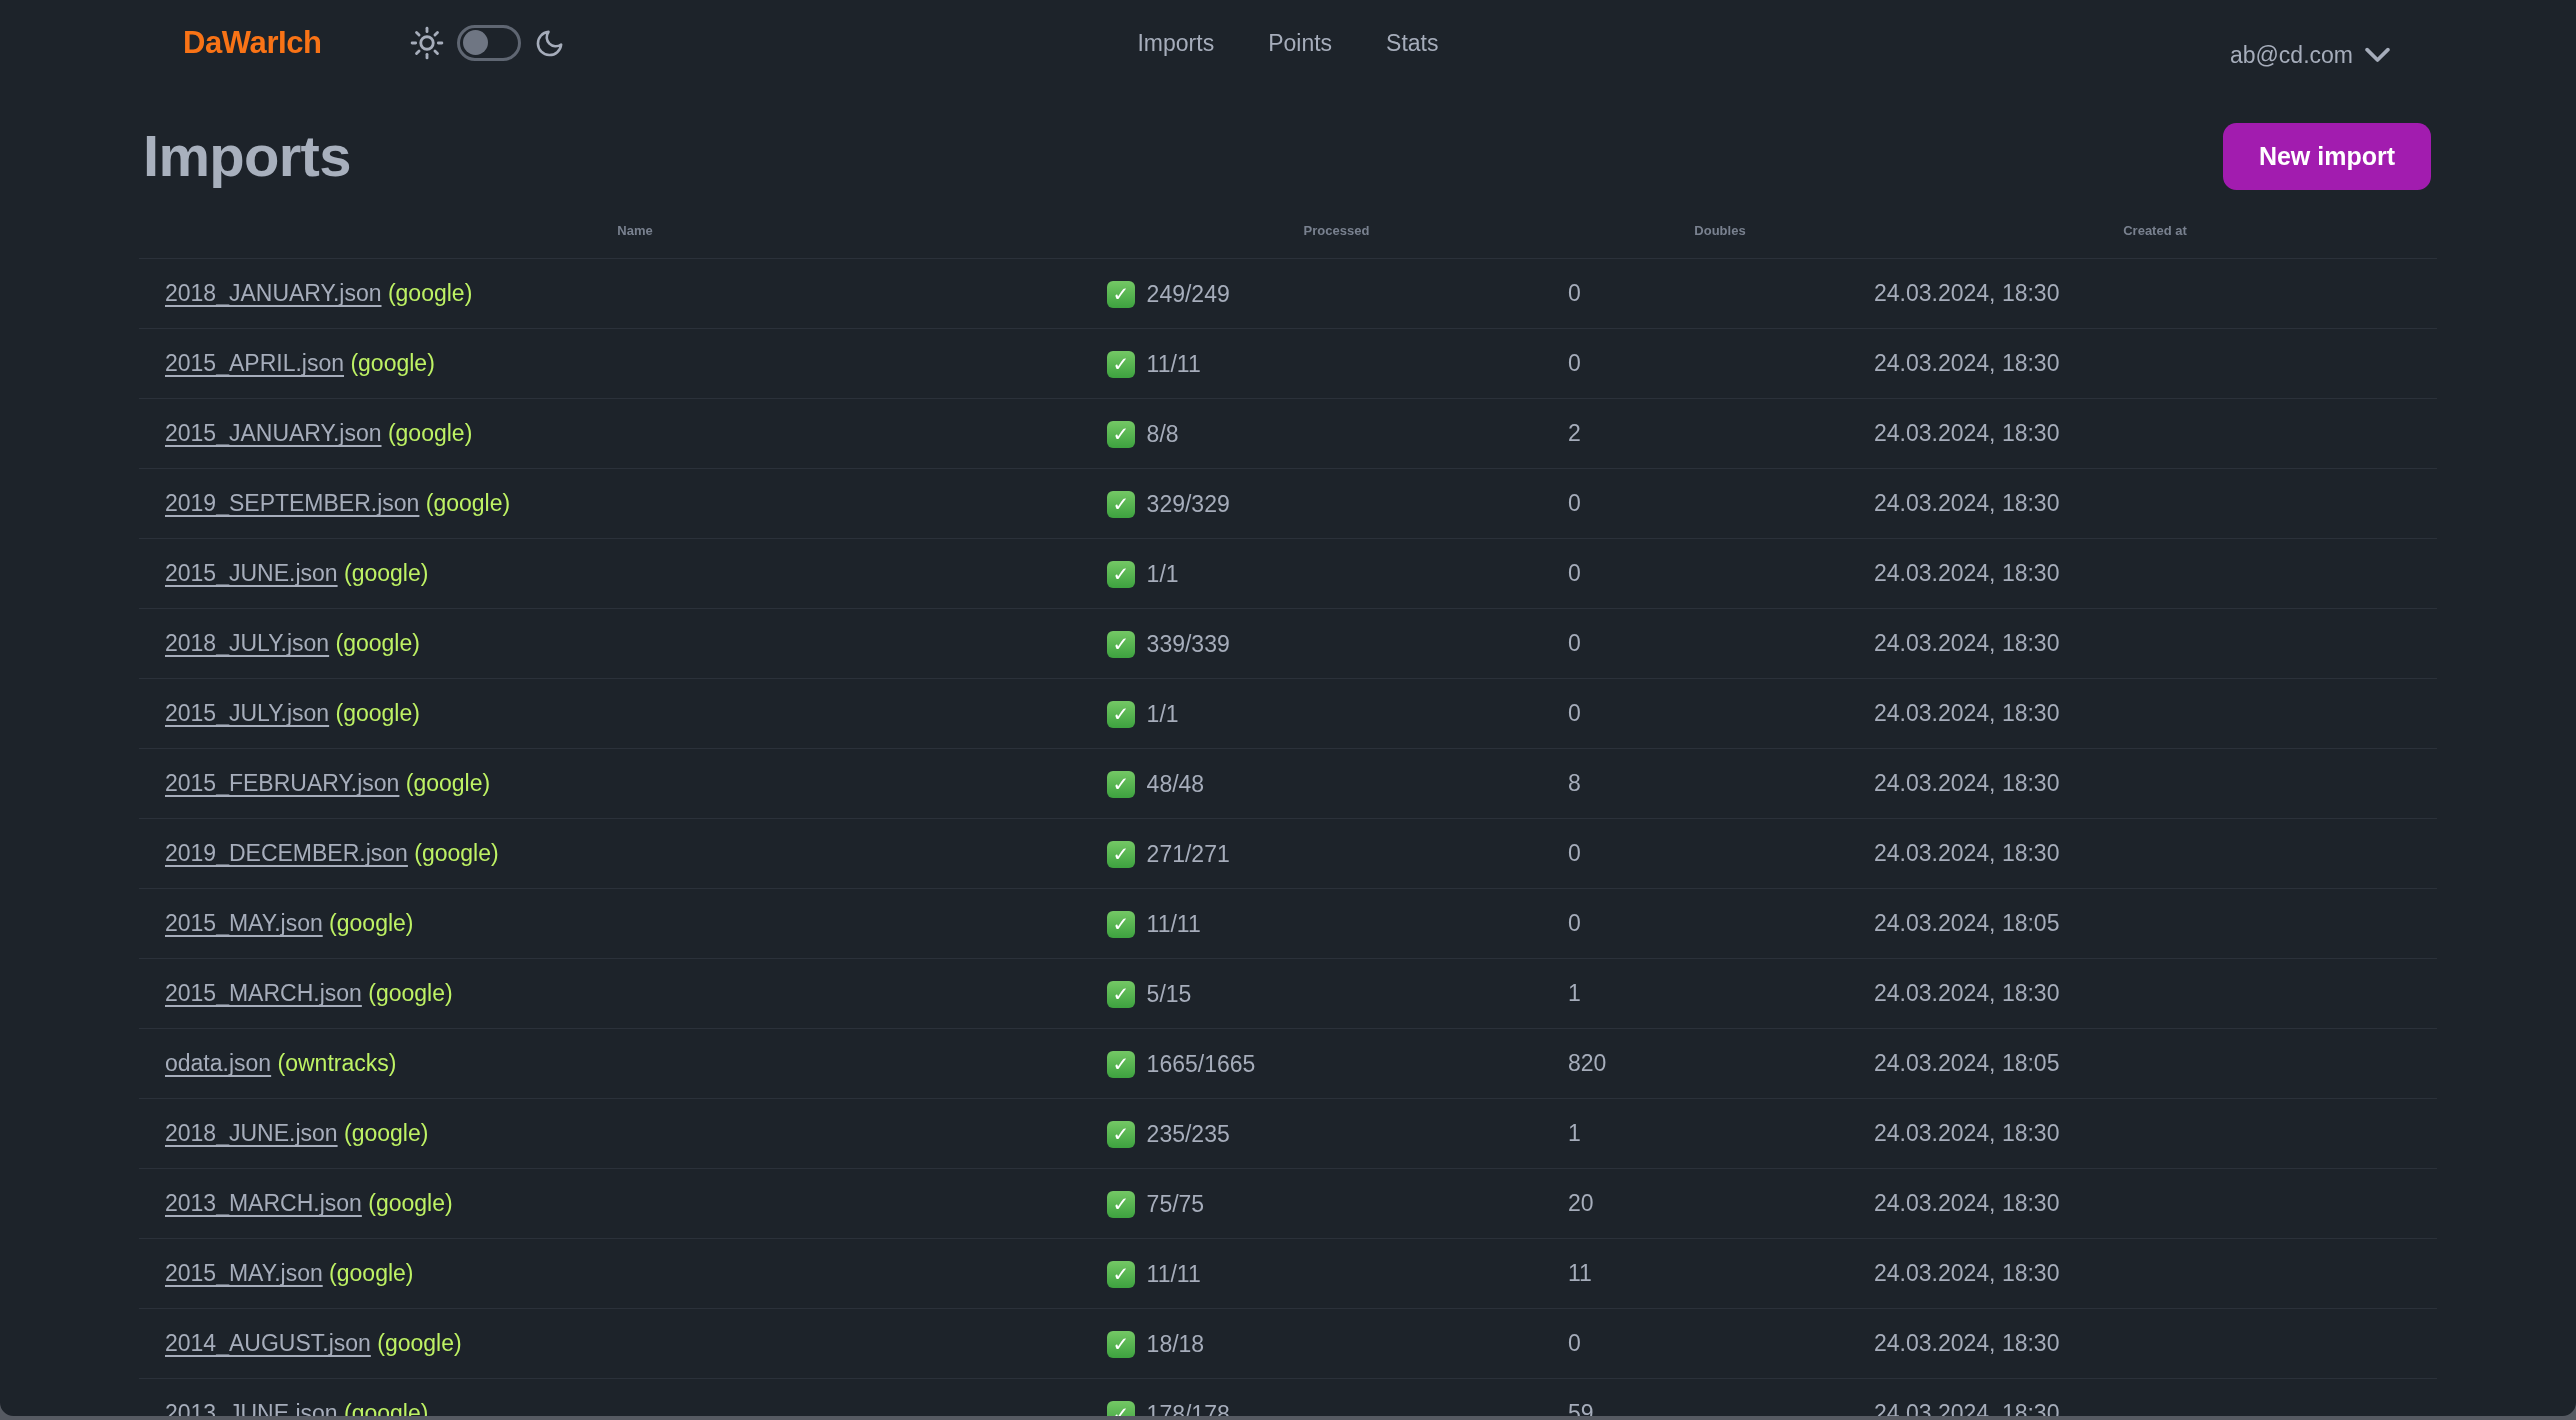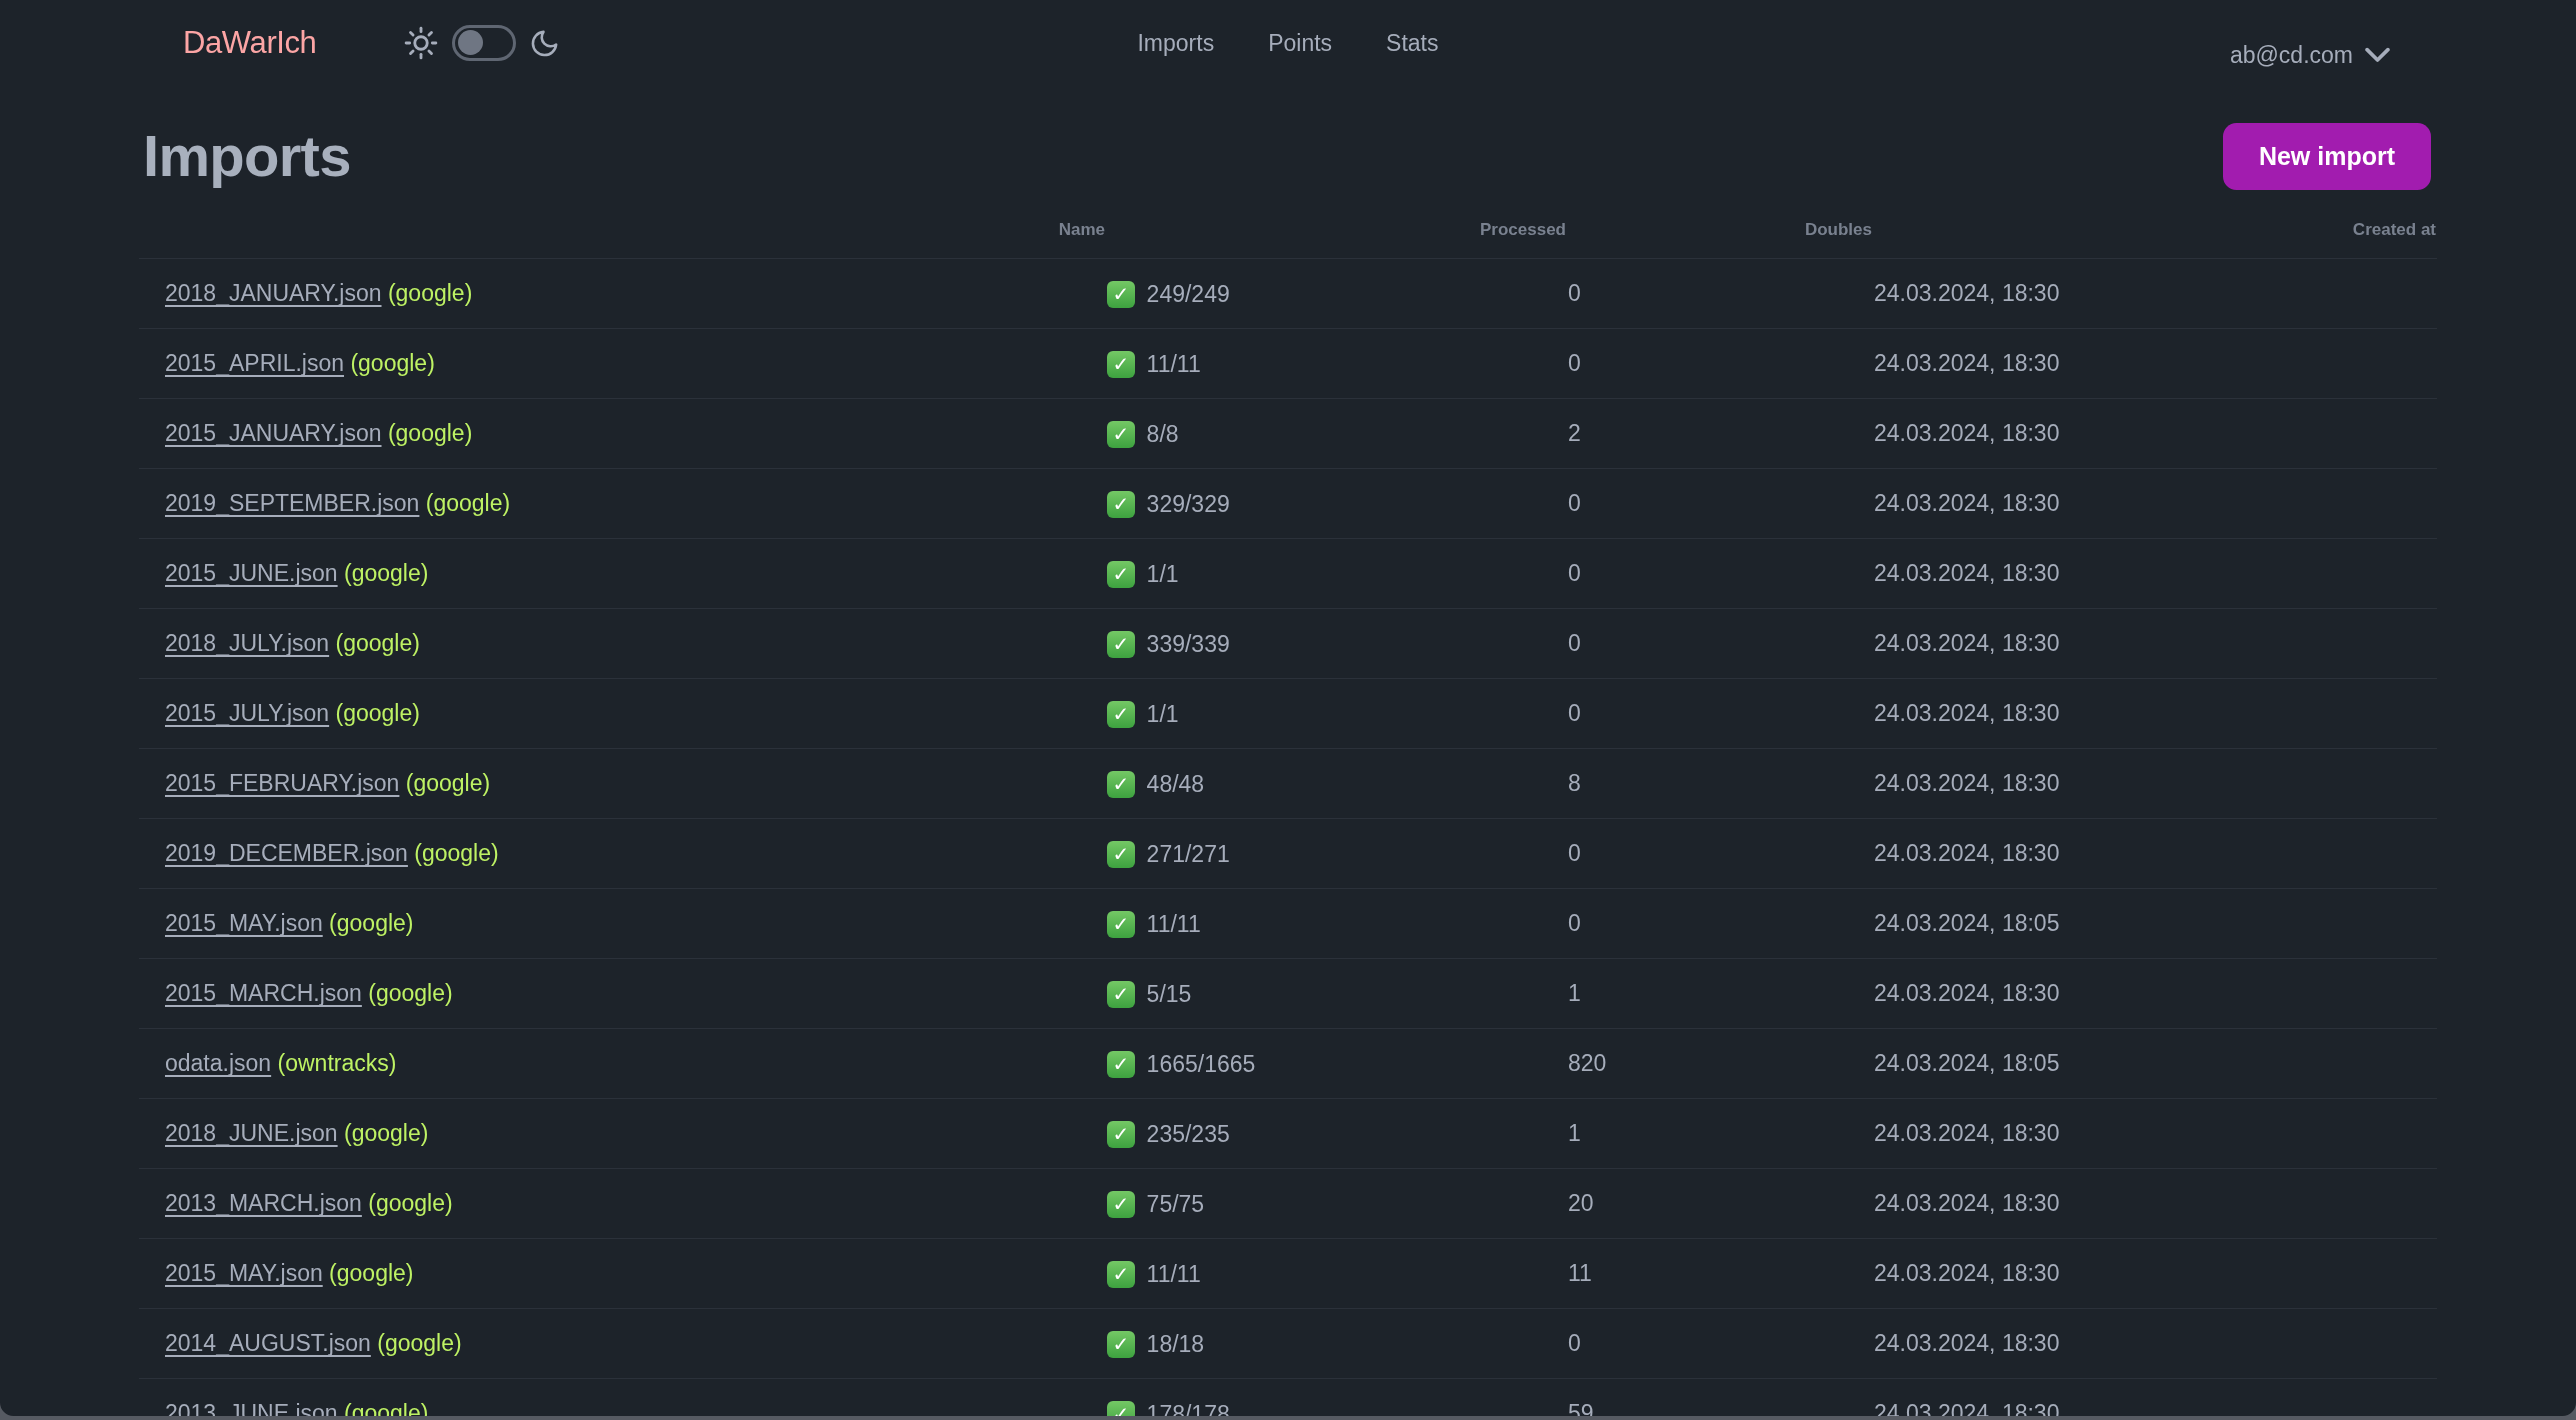--- a/index.html
+++ b/index.html
@@ -12,21 +12,21 @@
   .app{
     position:absolute;left:0;top:0;width:2576px;height:1416px;
     background:#1d232a;
     border-radius:0 0 13.4px 13.4px;
     overflow:hidden;
     color:#a6adbb;
   }
   
   .navbar{position:relative;height:86px;}
   .nav-left{position:absolute;left:183px;top:0;height:86px;display:flex;align-items:center;}
-  .brand{font-size:31px;font-weight:normal;color:#fca5a5;letter-spacing:-0.4px;}
+  .brand{font-size:31px;font-weight:bold;color:#f97316;letter-spacing:-0.4px;}
   .theme-ctl{display:flex;align-items:center;margin-left:88px;gap:13.4px;}
   .icon-svg{display:block;}
   .toggle{
     width:64px;height:36px;border-radius:19.4px;
     border:3px solid #5f6672;box-sizing:border-box;
     position:relative;cursor:pointer;
   }
   .toggle .knob{
     position:absolute;left:3px;top:2.2px;width:25px;height:25px;
     border-radius:50%;background:#6f7683;
@@ -49,22 +49,22 @@
     font-family:"Liberation Sans", sans-serif;
     font-size:25px;font-weight:600;
     height:67px;padding:0 36px;border-radius:13.4px;
   }
   
   .imports-table{
     margin:10.4px 139px 0 139px;width:2297px;
     border-collapse:collapse;table-layout:fixed;
   }
   .imports-table th{
-    height:54px;text-align:right;vertical-align:middle;
-    font-size:17px;font-weight:600;color:#79818f;
+    height:54px;text-align:center;vertical-align:middle;
+    font-size:13px;font-weight:600;color:#79818f;
     border-bottom:1.5px solid #2b313a;
   }
   .imports-table td{
     height:67px;vertical-align:middle;
     font-size:23px;color:#a6adbb;white-space:nowrap;
     border-bottom:1.5px solid #2b313a;
   }
   .imports-table th:first-child, .imports-table td:first-child{padding-left:26px;}
   .file-link{color:#a6adbb;text-decoration:underline;text-underline-offset:3.7px;cursor:pointer;}
   .file-source{color:#bef264;}

